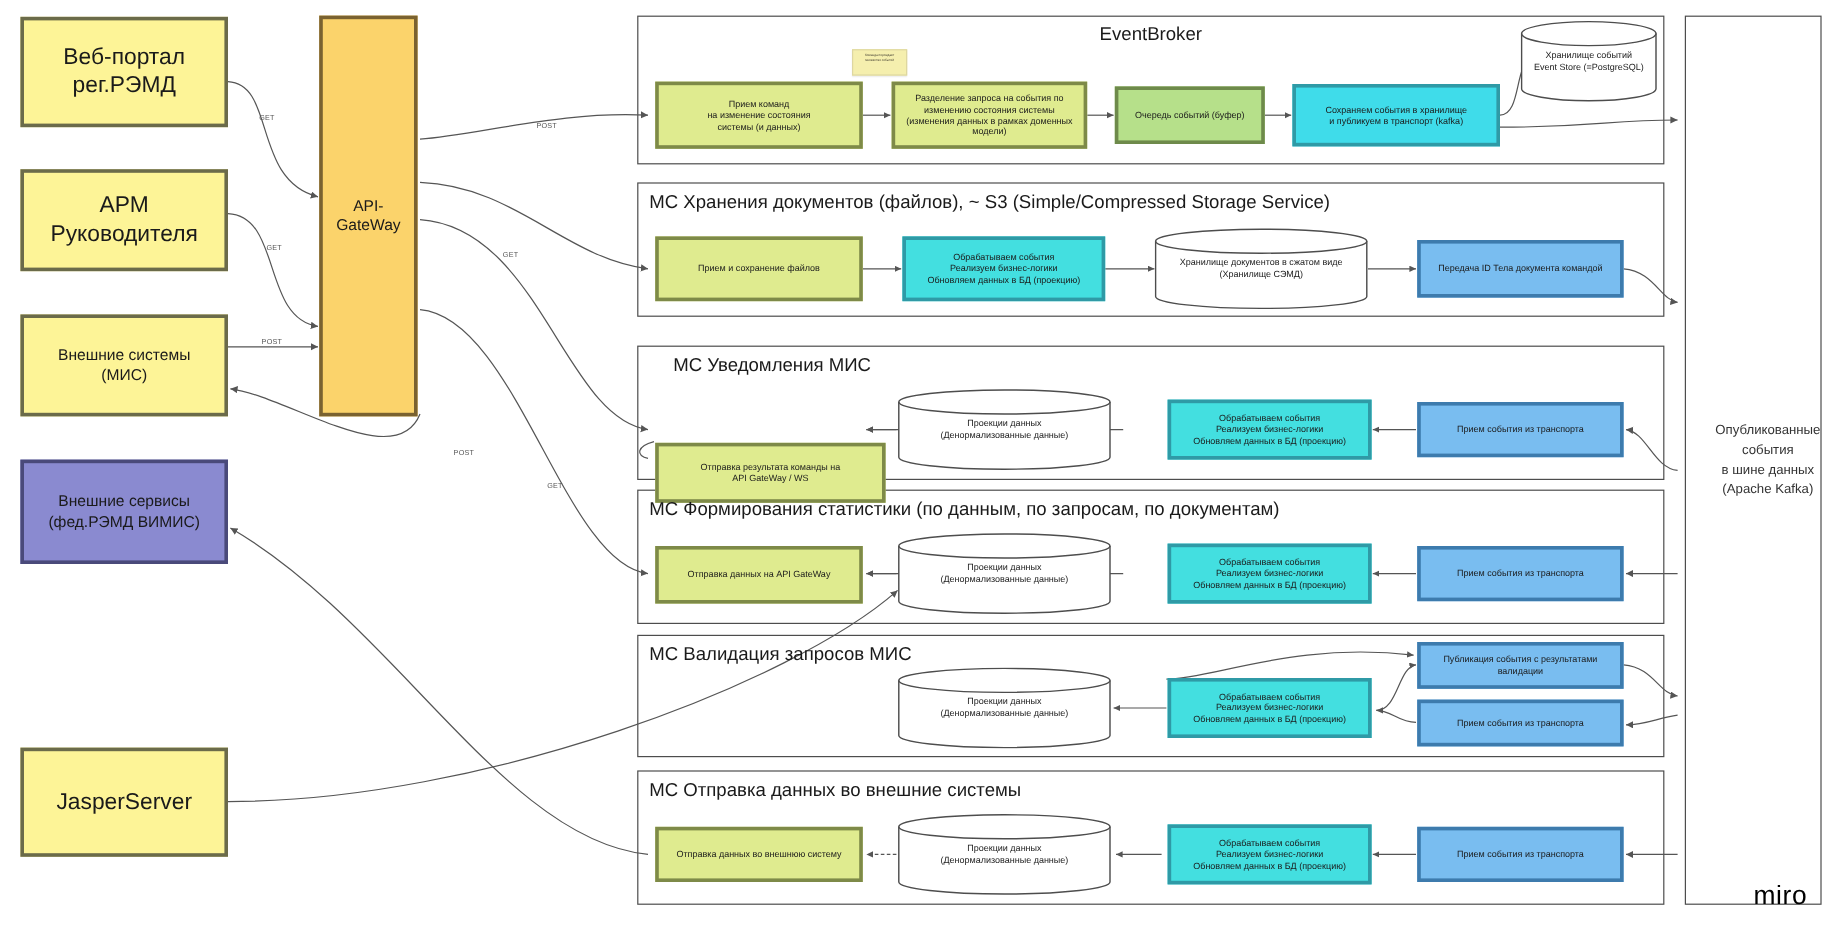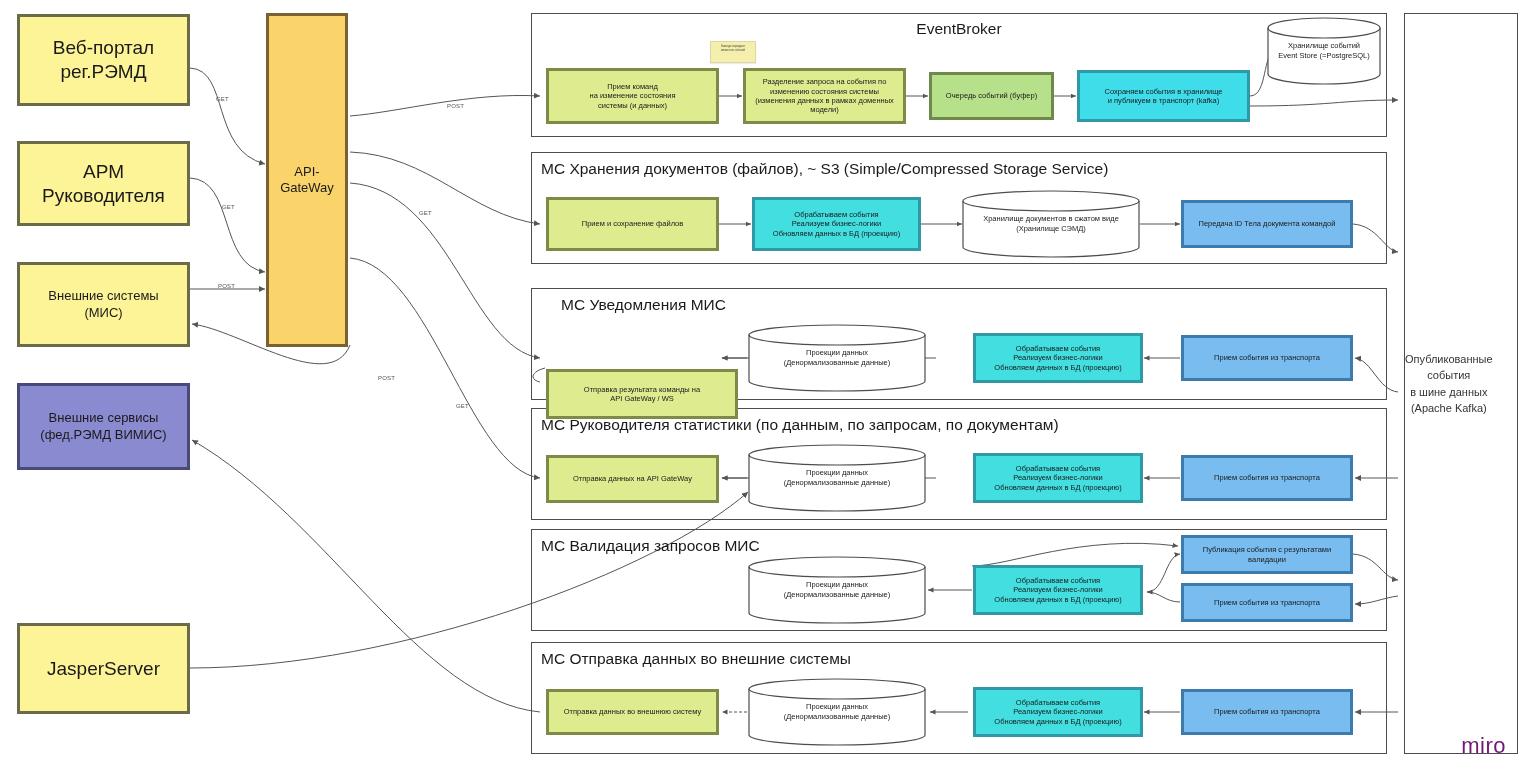--- a/index.html
+++ b/index.html
@@ -67,21 +67,21 @@
     display: flex; align-items: center; justify-content: center;
     text-align: center; font-size: 7.5px; color: #1a1a1a; line-height: 1.35;
   }
   .cyl .cyl-svg { position: absolute; left: 0; top: 0; width: 100%; height: 100%; }
   .cyl .cyl-txt { position: relative; z-index: 2; width: 100%; padding: 0 6px; }
 
   
   .bus {
     position: absolute;
     border: 1.5px solid #4d4d4d; background: #ffffff;
-    display: flex; align-items: center; justify-content: flex-start;
+    display: flex; align-items: center; justify-content: flex-end;
     text-align: center; font-size: 11px; color: #333333; line-height: 1.5;
     z-index: 2;
   }
 
   
   .sticky {
     position: absolute;
     background: #f5efae;
     border: 1px solid #ded7a0;
     font-size: 2.6px; color: #4a4636; line-height: 1.5;
@@ -92,21 +92,21 @@
 
   
   .elabel {
     position: absolute; font-size: 6px; color: #555555;
     z-index: 13; letter-spacing: .2px; white-space: nowrap;
   }
 
   
   .watermark {
     position: absolute; right: 26px; bottom: 24px;
-    font-size: 22px; color: #701a75; letter-spacing: .5px; z-index: 14;
+    font-size: 22px; color: #000000; letter-spacing: .5px; z-index: 14;
   }
 </style>
 </head>
 <body>
 
 <div id="canvas">
 
   <svg id="wires" viewBox="0 0 1532 783">
     <defs>
       <marker id="ah" markerWidth="7" markerHeight="7" refX="6" refY="3" orient="auto">
@@ -296,21 +296,21 @@
     <span class="cyl-txt">Проекции данных<br>(Денормализованные данные)</span>
   </div>
   <div class="node proc proc-cyan2" style="left:973px; top:333px; width:170px; height:50px;">
     <span>Обрабатываем события<br>Реализуем бизнес-логики<br>Обновляем данных в БД (проекцию)</span>
   </div>
   <div class="node proc proc-blue" style="left:1181px; top:335px; width:172px; height:46px;">
     <span>Прием события из транспорта</span>
   </div>
 
   <div class="group" style="left:531px; top:408px; width:856px; height:112px;"></div>
-  <div class="group-title" style="left:541px; top:416px;">МС Руководителя статистики (по данным, по запросам, по документам)</div>
+  <div class="group-title" style="left:541px; top:416px;">МС Формирования статистики (по данным, по запросам, по документам)</div>
 
   <div class="node proc proc-lime" style="left:546px; top:455px; width:173px; height:48px;">
     <span>Отправка данных на API GateWay</span>
   </div>
   <div class="cyl" style="left:748px; top:444px; width:178px; height:68px;">
     <svg class="cyl-svg" viewBox="0 0 178 68" preserveAspectRatio="none">
       <path d="M1,11 L1,57 A88,10 0 0 0 177,57 L177,11 A88,10 0 0 0 1,11 Z" fill="#ffffff" stroke="#4d4d4d" stroke-width="1.2"></path>
       <path d="M1,11 A88,10 0 0 0 177,11" fill="none" stroke="#4d4d4d" stroke-width="1.2"></path>
     </svg>
     <span class="cyl-txt">Проекции данных<br>(Денормализованные данные)</span>

